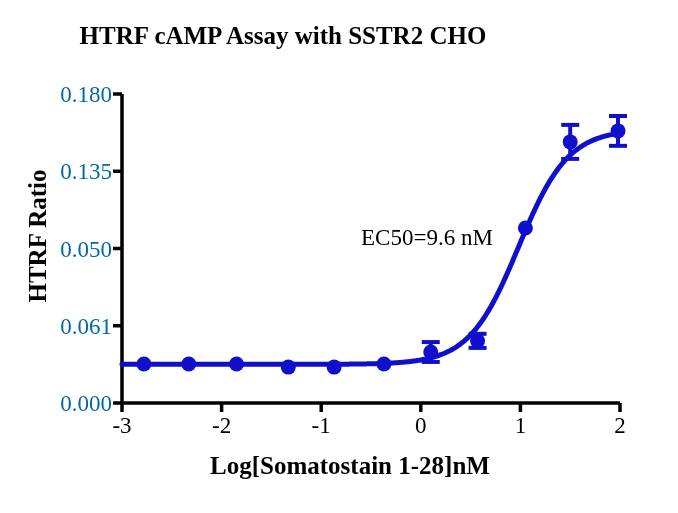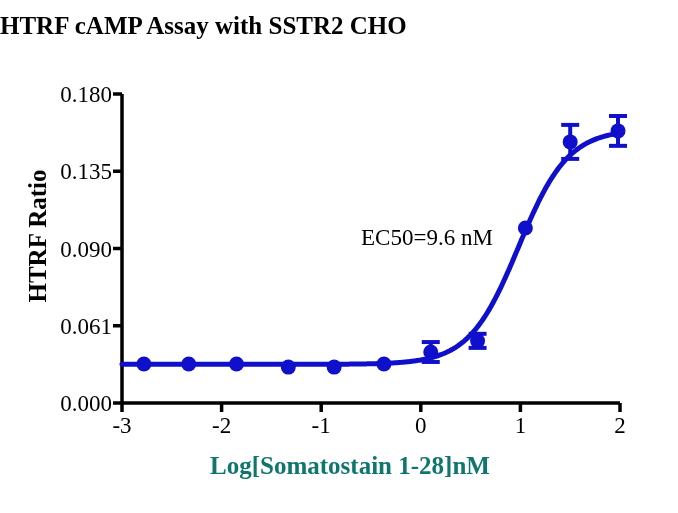--- a/index.html
+++ b/index.html
@@ -6,21 +6,22 @@
   body {
     width:678px; height:513px;
     background:#ffffff;
     font-family:"Liberation Serif", serif;
     overflow:hidden;
     position:relative;
   }
   #figure { position:absolute; inset:0; }
   .title {
     position:absolute;
-    top:12px; left:0; width:566px;
+    top:22px; left:0; width:566px;
+    text-align:center;
     font-size:25px;
     font-weight:bold;
     font-family:"Liberation Serif", serif;
     color:#000000;
     letter-spacing:0px;
   }
   .ylabel {
     position:absolute;
     left:-62px; top:222px;
     width:200px;
@@ -31,29 +32,29 @@
     transform:rotate(-90deg);
     transform-origin:center center;
     white-space:nowrap;
   }
   .xlabel {
     position:absolute;
     left:70px; top:452px; width:560px;
     text-align:center;
     font-size:25px;
     font-weight:bold;
-    color:#0f766e;
+    color:#000000;
     white-space:nowrap;
   }
   .ytick-label {
     position:absolute;
     right:0;
     text-align:right;
     font-size:23px;
-    color:#000000;
+    color:#0369a1;
     white-space:nowrap;
     line-height:1;
   }
   .ytick-wrap { position:absolute; left:0; width:112px; height:0; }
   .xtick-label {
     position:absolute;
     text-align:center;
     font-size:23px;
     color:#000000;
     width:60px;
@@ -80,21 +81,21 @@
   <div class="xlabel">Log[Somatostain 1-28]nM</div>
 
   <div id="ytick-labels">
       <div class="ytick-wrap" style="top: 403px;">
         <div class="ytick-label" style="top: -11px;">0.000</div>
       </div>
       <div class="ytick-wrap" style="top: 325.75px;">
         <div class="ytick-label" style="top: -11px;">0.061</div>
       </div>
       <div class="ytick-wrap" style="top: 248.5px;">
-        <div class="ytick-label" style="top: -11px;">0.090</div>
+        <div class="ytick-label" style="top: -11px;">0.050</div>
       </div>
       <div class="ytick-wrap" style="top: 171.25px;">
         <div class="ytick-label" style="top: -11px;">0.135</div>
       </div>
       <div class="ytick-wrap" style="top: 94px;">
         <div class="ytick-label" style="top: -11px;">0.180</div>
       </div>
     </div>
   <div id="xtick-labels">
       <div class="xtick-label" style="left: 122px;">-3</div>

